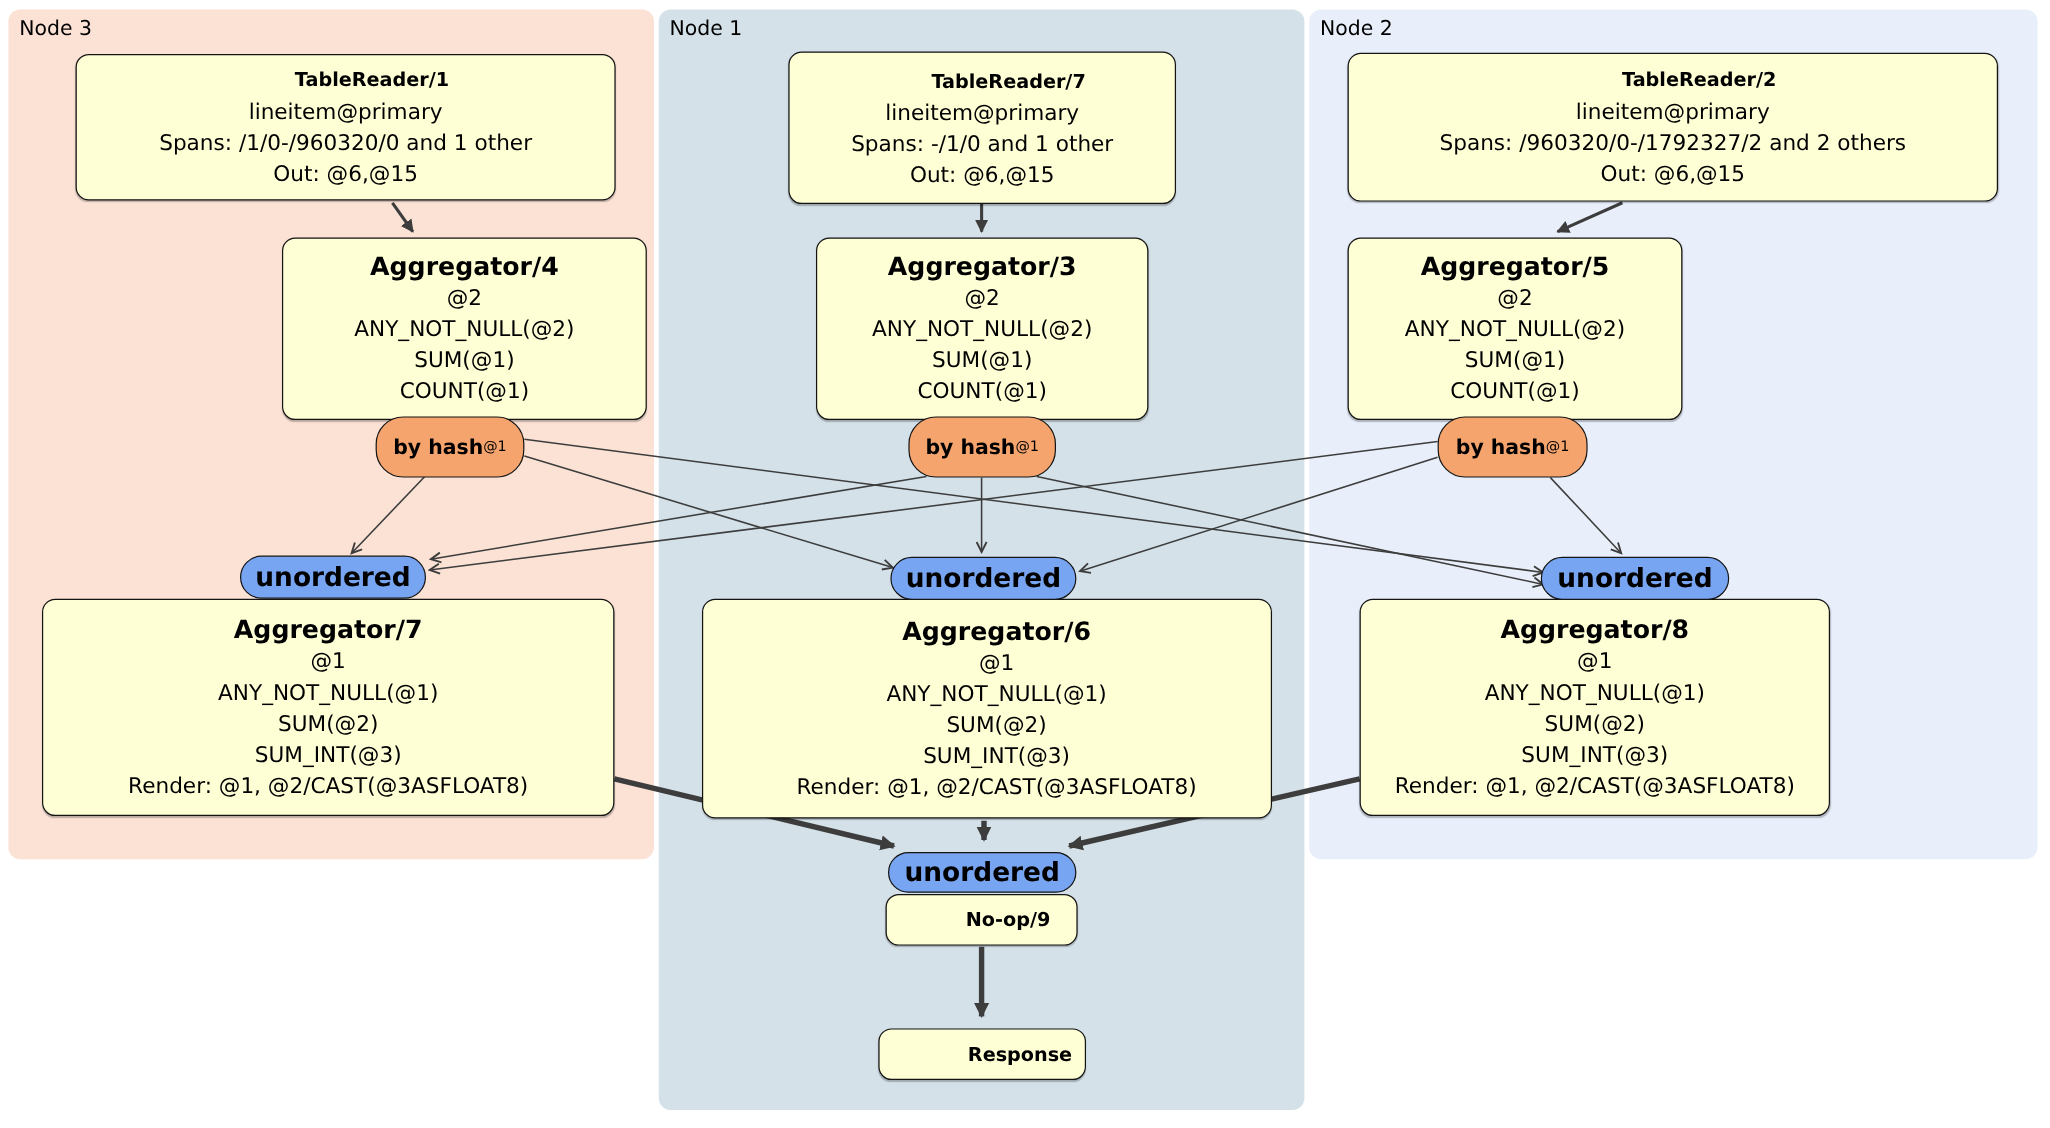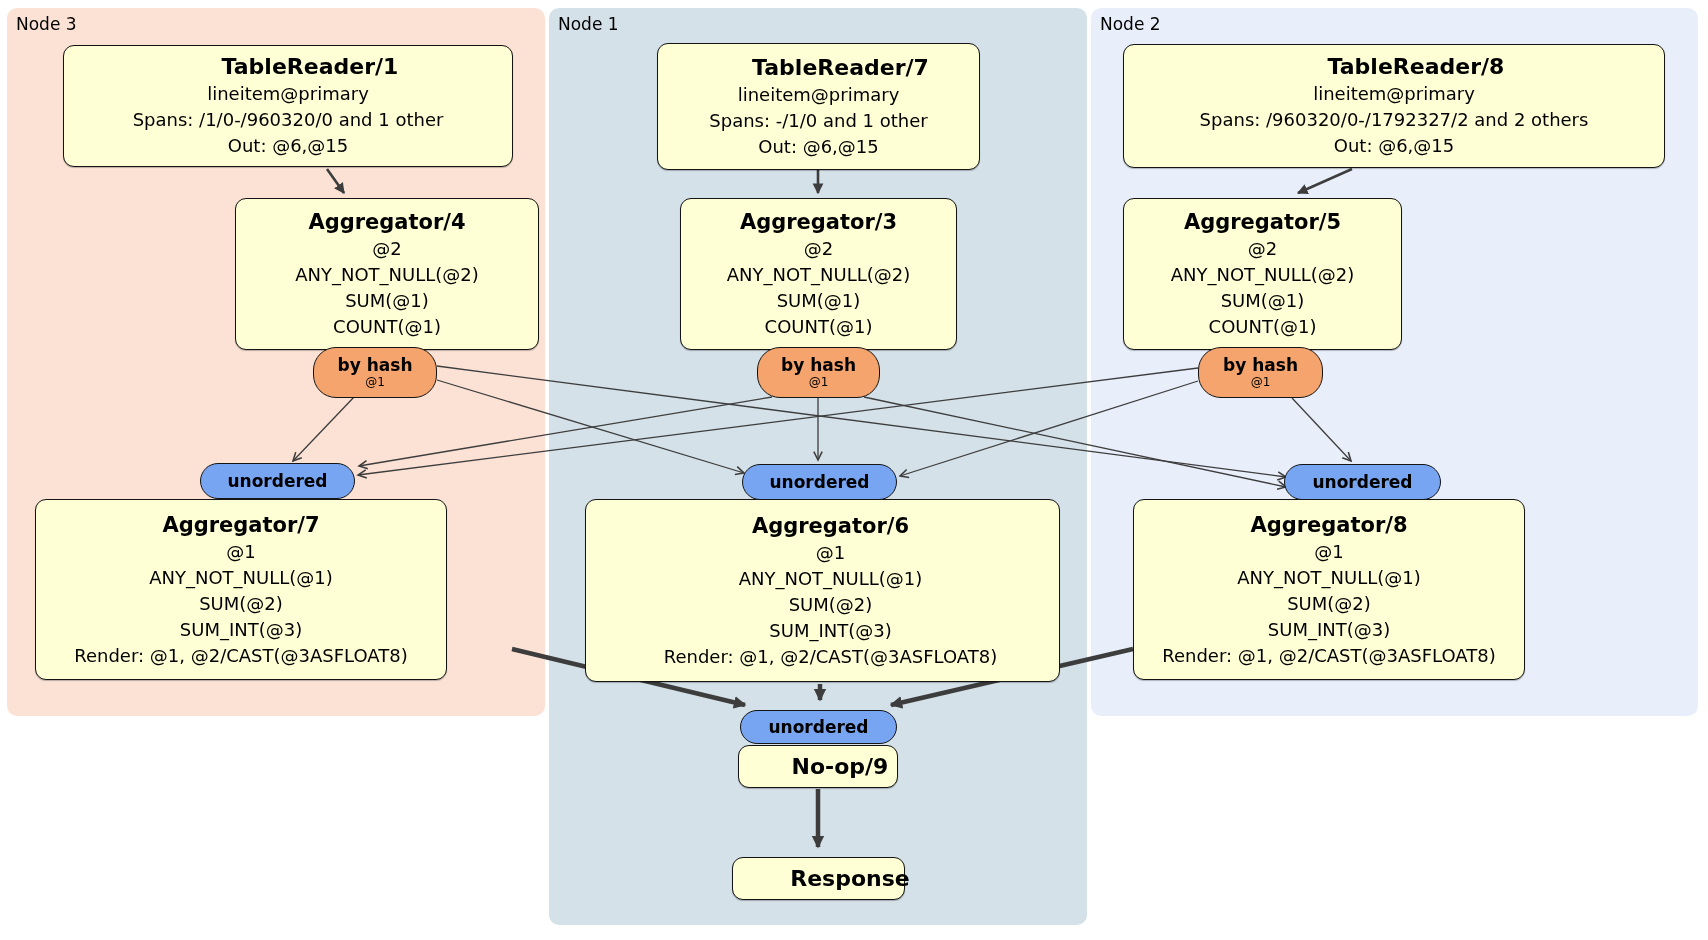--- a/index.html
+++ b/index.html
@@ -9,32 +9,32 @@
 
   .panel { position:absolute; border-radius:10px; z-index:0; }
   .panel-label { position:absolute; top:6px; left:9px; font-size:17px; color:#000; white-space:nowrap; }
 
   #edge-layer { position:absolute; left:0; top:0; z-index:2; pointer-events:none; }
 
   .pbox { position:absolute; z-index:3; background:#ffffd6; border:1.6px solid #141414;
           border-radius:11px; display:flex; flex-direction:column; align-items:center;
           justify-content:center; text-align:center; box-shadow:0 1px 1px rgba(0,0,0,0.25); }
   .pbox .t { font-weight:bold; font-size:21px; line-height:28px; white-space:nowrap; }
-  .pbox .t.big { font-size:22px;margin-left:44px; }
+  .pbox .t.big { font-size:16px;margin-left:44px; }
   .pbox .l { font-size:18px; line-height:26px; white-space:nowrap; }
 
   .router { position:absolute; z-index:4; background:#f5a46d; border:1.6px solid #141414;
-            border-radius:23px; display:flex; flex-direction:column; align-items:center;
+            border-radius:23px; display:flex; flex-direction:row; align-items:center;
             justify-content:center; text-align:center; }
   .router .t { font-weight:bold; font-size:17px; line-height:20px; white-space:nowrap; }
   .router .k { font-size:12px; line-height:15px; white-space:nowrap; }
 
   .sync { position:absolute; z-index:4; background:#78a5f2; border:1.6px solid #141414;
           border-radius:18px; display:flex; align-items:center; justify-content:center;
-          font-weight:bold; font-size:17px; white-space:nowrap; }
+          font-weight:bold; font-size:22px; white-space:nowrap; }
 </style>
 </head>
 <body>
 
 <div id="stage">
 
   <div class="panel" style="left:7px; top:8px; width:538px; height:708px; background:#fbe2d5;">
     <div class="panel-label">Node 3</div>
   </div>
   <div class="panel" style="left:549px; top:8px; width:538px; height:917px; background:#d4e1e8;">
@@ -88,21 +88,21 @@
   </div>
 
   <div class="pbox" style="left:657px; top:43px; width:323px; height:127px;">
     <div class="t big">TableReader/7</div>
     <div class="l">lineitem@primary</div>
     <div class="l">Spans: -/1/0 and 1 other</div>
     <div class="l">Out: @6,@15</div>
   </div>
 
   <div class="pbox" style="left:1123px; top:44px; width:542px; height:124px;">
-    <div class="t big">TableReader/8</div>
+    <div class="t big">TableReader/2</div>
     <div class="l">lineitem@primary</div>
     <div class="l">Spans: /960320/0-/1792327/2 and 2 others</div>
     <div class="l">Out: @6,@15</div>
   </div>
 
   <div class="pbox" style="left:235px; top:198px; width:304px; height:152px;">
     <div class="t">Aggregator/4</div>
     <div class="l">@2</div>
     <div class="l">ANY_NOT_NULL(@2)</div>
     <div class="l">SUM(@1)</div>
@@ -118,21 +118,21 @@
   </div>
 
   <div class="pbox" style="left:1123px; top:198px; width:279px; height:152px;">
     <div class="t">Aggregator/5</div>
     <div class="l">@2</div>
     <div class="l">ANY_NOT_NULL(@2)</div>
     <div class="l">SUM(@1)</div>
     <div class="l">COUNT(@1)</div>
   </div>
 
-  <div class="pbox" style="left:35px; top:499px; width:412px; height:181px;">
+  <div class="pbox" style="left:35px; top:499px; width:477px; height:181px;">
     <div class="t">Aggregator/7</div>
     <div class="l">@1</div>
     <div class="l">ANY_NOT_NULL(@1)</div>
     <div class="l">SUM(@2)</div>
     <div class="l">SUM_INT(@3)</div>
     <div class="l">Render: @1, @2/CAST(@3ASFLOAT8)</div>
   </div>
 
   <div class="pbox" style="left:585px; top:499px; width:475px; height:183px;padding-left:16px;">
     <div class="t">Aggregator/6</div>

